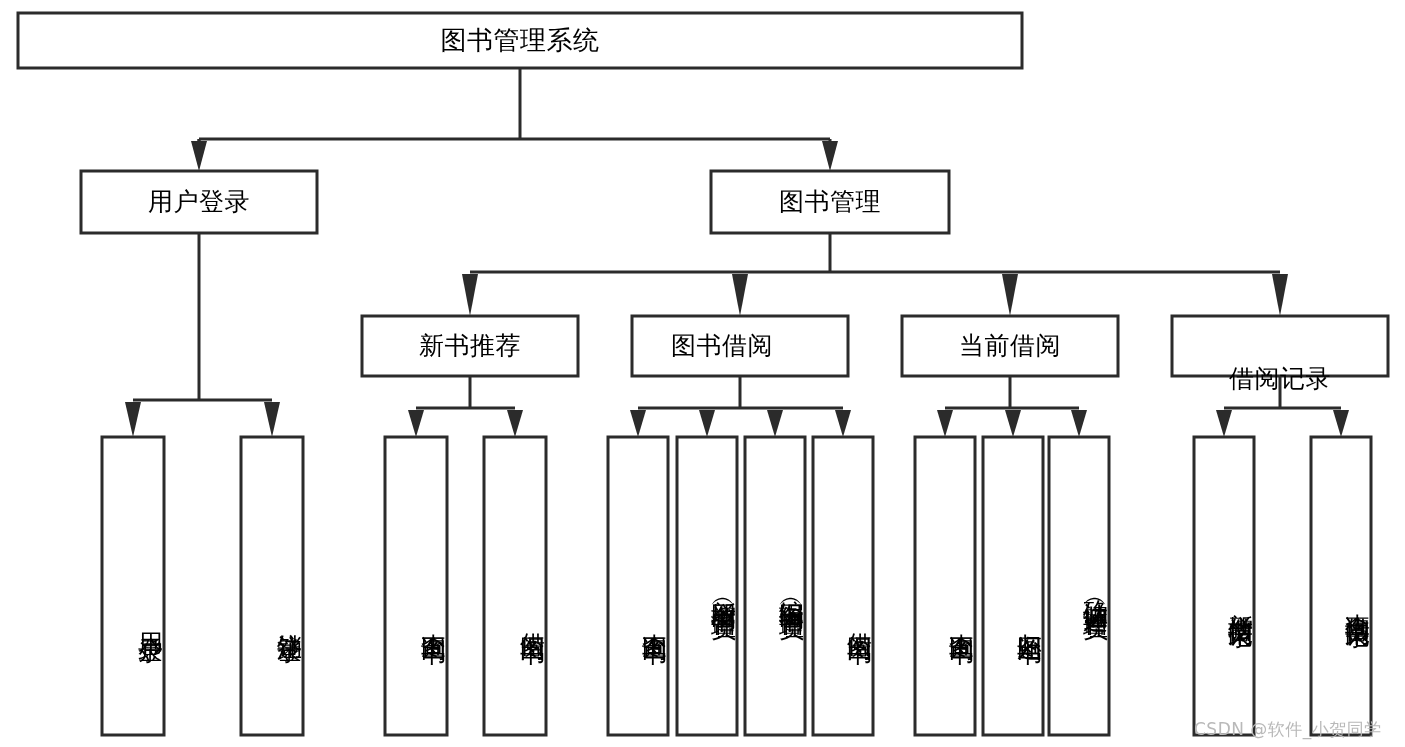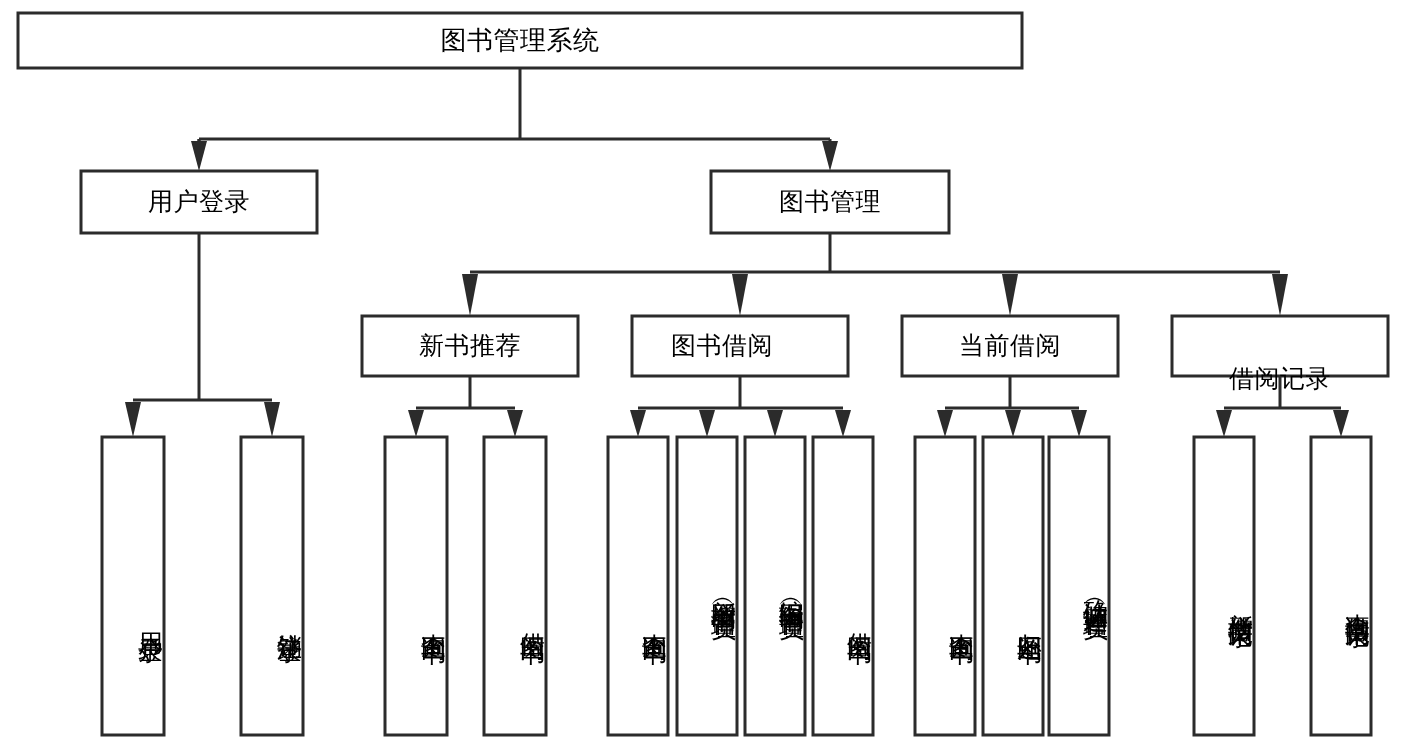--- a/index.html
+++ b/index.html
@@ -177,13 +177,14 @@
   <div class="node-label vertical" style="left:745px; top:442px; width:60px; height:293px;">编辑图书（管理员）</div>
   <div class="node-label vertical" style="left:813px; top:494px; width:60px; height:241px;">借阅图书</div>
 
   <div class="node-label vertical" style="left:915px; top:494px; width:60px; height:241px;">查询图书</div>
   <div class="node-label vertical" style="left:983px; top:494px; width:60px; height:241px;">归还图书</div>
   <div class="node-label vertical" style="left:1049px; top:442px; width:60px; height:293px;">确认归还（管理员）</div>
 
   <div class="node-label vertical" style="left:1194px; top:460px; width:60px; height:275px;">新增借阅记录</div>
   <div class="node-label vertical" style="left:1311px; top:460px; width:60px; height:275px;">查询借阅记录</div>
 
+  <div class="watermark" style="left:1194px; top:718px;">CSDN @软件_小贺同学</div>
 </div>
 
 </body></html>

